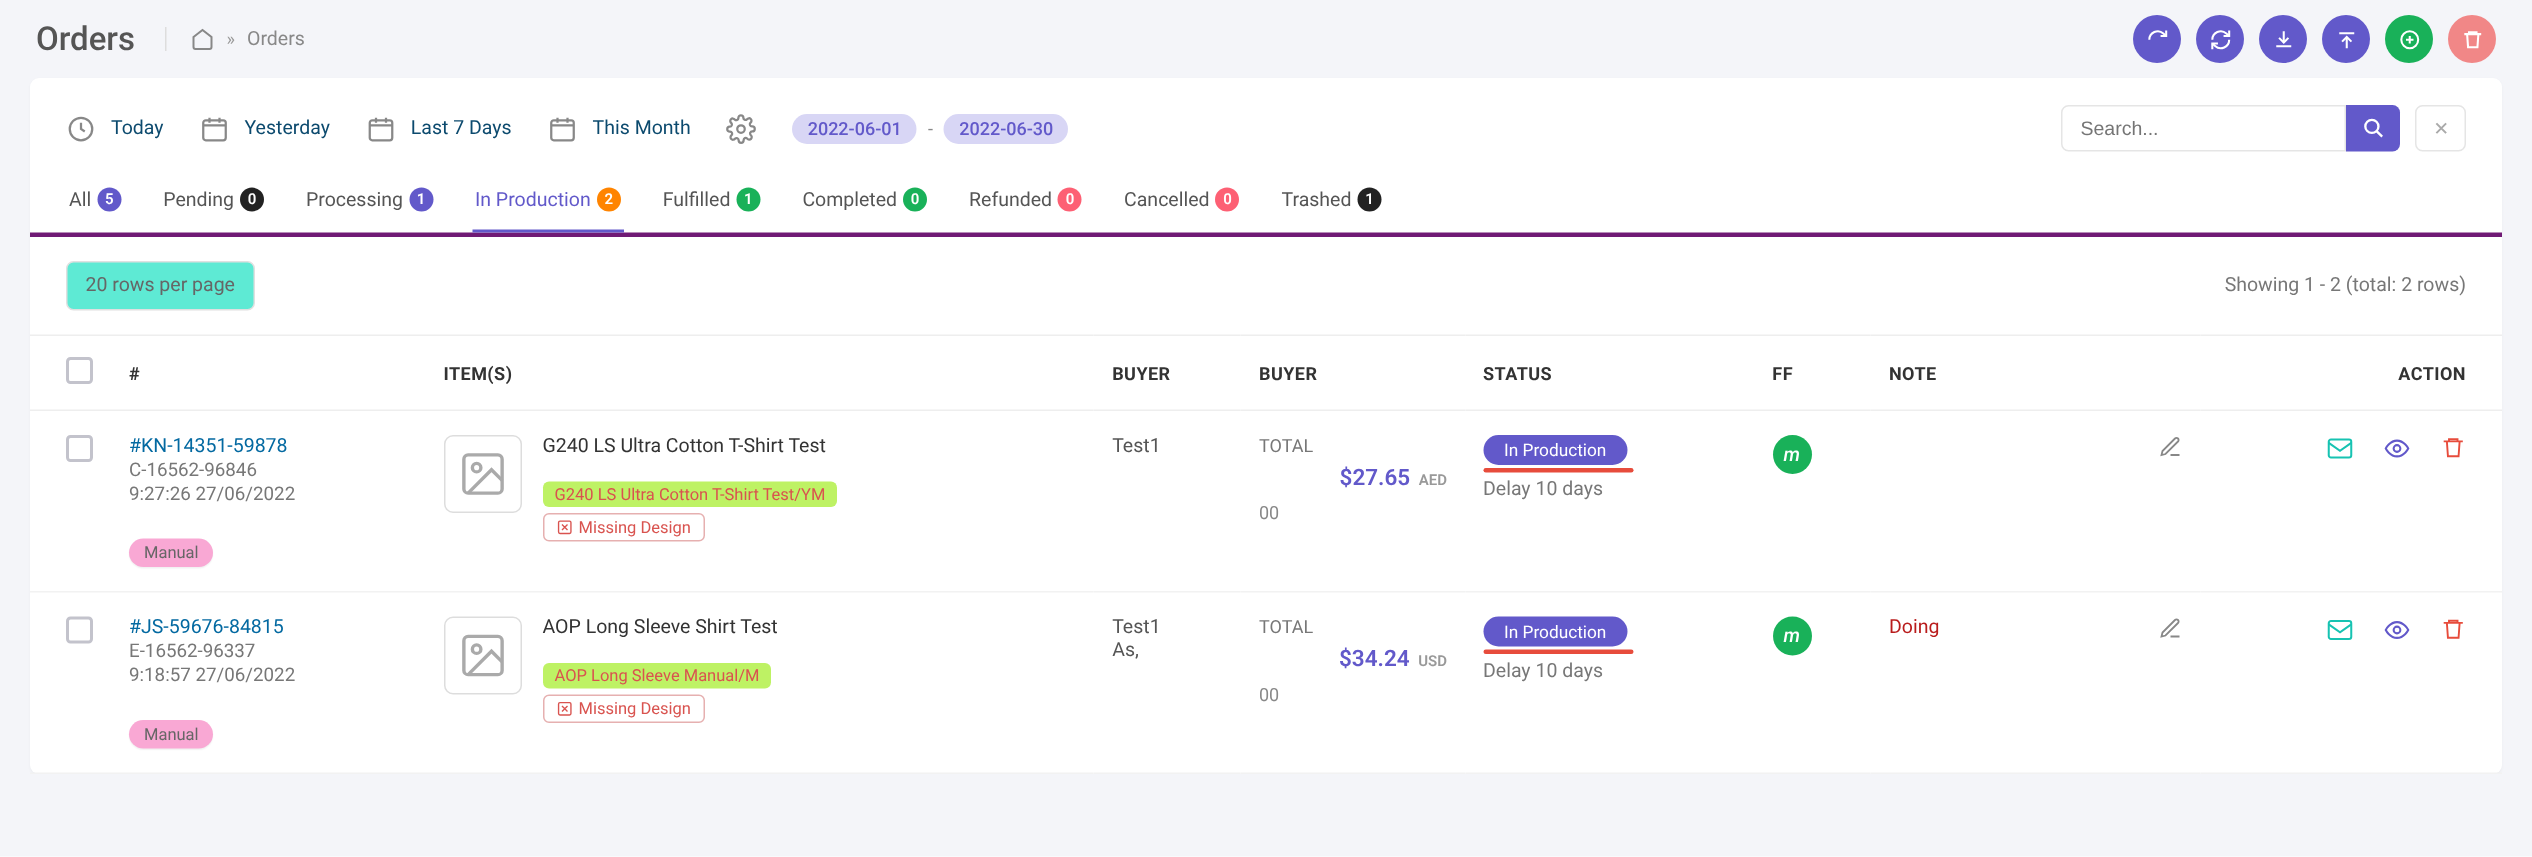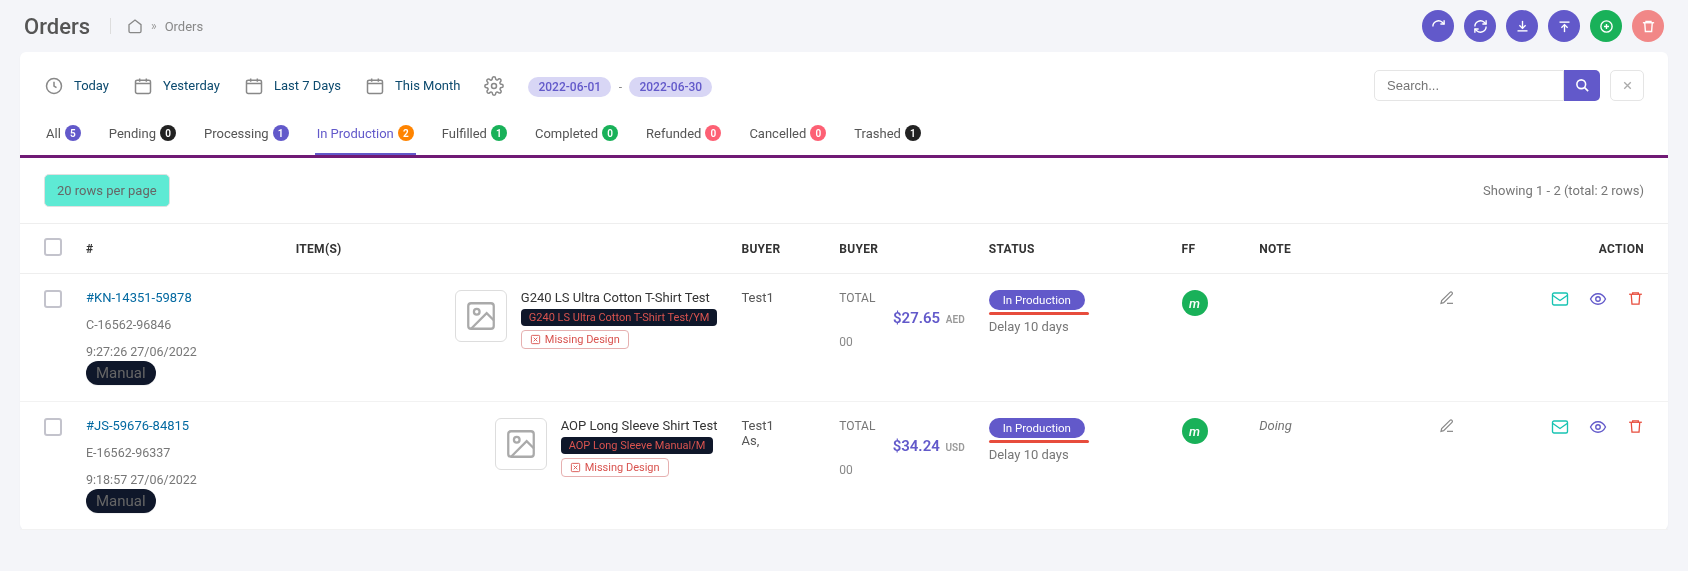--- a/index.html
+++ b/index.html
@@ -51,41 +51,41 @@
   
   
   table { width: 100%; border-collapse: collapse; }
   thead th { text-align: left; font-size: 12px; font-weight: 700; color: #333; padding: 14px 12px; border-top: 1px solid #eee; border-bottom: 1px solid #eee; letter-spacing: 0.3px; }
   tbody td { padding: 16px 12px; border-bottom: 1px solid #f2f2f2; vertical-align: top; font-size: 13px; color: #555; }
   th:first-child, td:first-child { padding-left: 24px; width: 44px; }
   th:last-child, td:last-child { padding-right: 24px; }
   .chk { width: 18px; height: 18px; border: 2px solid #c3c3cc; border-radius: 3px; display: inline-block; cursor: pointer; }
   
   .order-link { color: #0369a1; font-size: 13px; }
-  .sub-line { color: #777; font-size: 12.5px; margin-top: 12px; }
-  .manual-pill { display: inline-block; background: #0f172a; color: #666; padding: 3px 10px; border-radius: 12px; font-size: 15px; margin-top: 2px; box-shadow: 0 1px 1px rgba(0,0,0,0.06);}
-  
-  .item-cell { display: flex; gap: 14px; justify-content: flex-end; }
+  .sub-line { color: #777; font-size: 12.5px; margin-top: 1px; }
+  .manual-pill { display: inline-block; background: #f9a8d4; color: #666; padding: 3px 10px; border-radius: 12px; font-size: 11px; margin-top: 22px; box-shadow: 0 1px 1px rgba(0,0,0,0.06);}
+  
+  .item-cell { display: flex; gap: 14px; }
   .thumb { width: 52px; height: 52px; border: 1px solid #ddd; border-radius: 6px; display: inline-flex; align-items: center; justify-content: center; flex-shrink: 0; }
   .item-name { color: #333; font-size: 13px; }
-  .variant-pill { display: inline-block; background: #0f172a; color: #d9534f; padding: 2px 8px; border-radius: 4px; font-size: 11px; margin-top: 4px; }
+  .variant-pill { display: inline-block; background: #bef264; color: #d9534f; padding: 2px 8px; border-radius: 4px; font-size: 11px; margin-top: 16px; }
   .missing-pill { display: inline-flex; align-items: center; gap: 4px; border: 1px solid #e6b0b0; color: #d9534f; padding: 2px 8px; border-radius: 4px; font-size: 11px; margin-top: 4px; }
   
   .cost-total { color: #777; font-size: 12px; text-transform: uppercase; }
   .cost-amount { color: #6259ca; font-weight: 600; font-size: 15px; text-align: right; display:block; margin-top: 4px;}
   .cost-curr { color: #999; font-size: 10px; margin-left: 2px; }
   .cost-sub { color: #888; font-size: 12px; margin-top: 8px; }
   
   .status-pill { display: inline-block; background: #6259ca; color: #fff; padding: 3px 14px; border-radius: 12px; font-size: 11.5px; }
   .status-underline { height: 3px; background: #e74c3c; border-radius: 2px; margin-top: 2px; width: 100px;}
   .delay-text { color: #777; font-size: 13px; margin-top: 4px; text-align:left; width:100px;}
   
   .ff-circle { width: 26px; height: 26px; border-radius: 50%; background: #19b159; color: #fff; display: inline-flex; align-items: center; justify-content: center; font-size: 13px; font-weight: 500; font-style: italic;}
   
-  .note-text { color: #737373; font-size: 13px; font-style: italic; }
+  .note-text { color: #b91c1c; font-size: 13px; }
   .note-edit { color: #888; cursor: pointer; float: right;}
   
   .actions { display: flex; gap: 20px; justify-content: flex-end;}
   .act-ico { cursor: pointer; display:inline-flex;}
   th.right, td.right { text-align: right; }
   
   svg { display: block; }
 </style>
 </head>
 <body>

